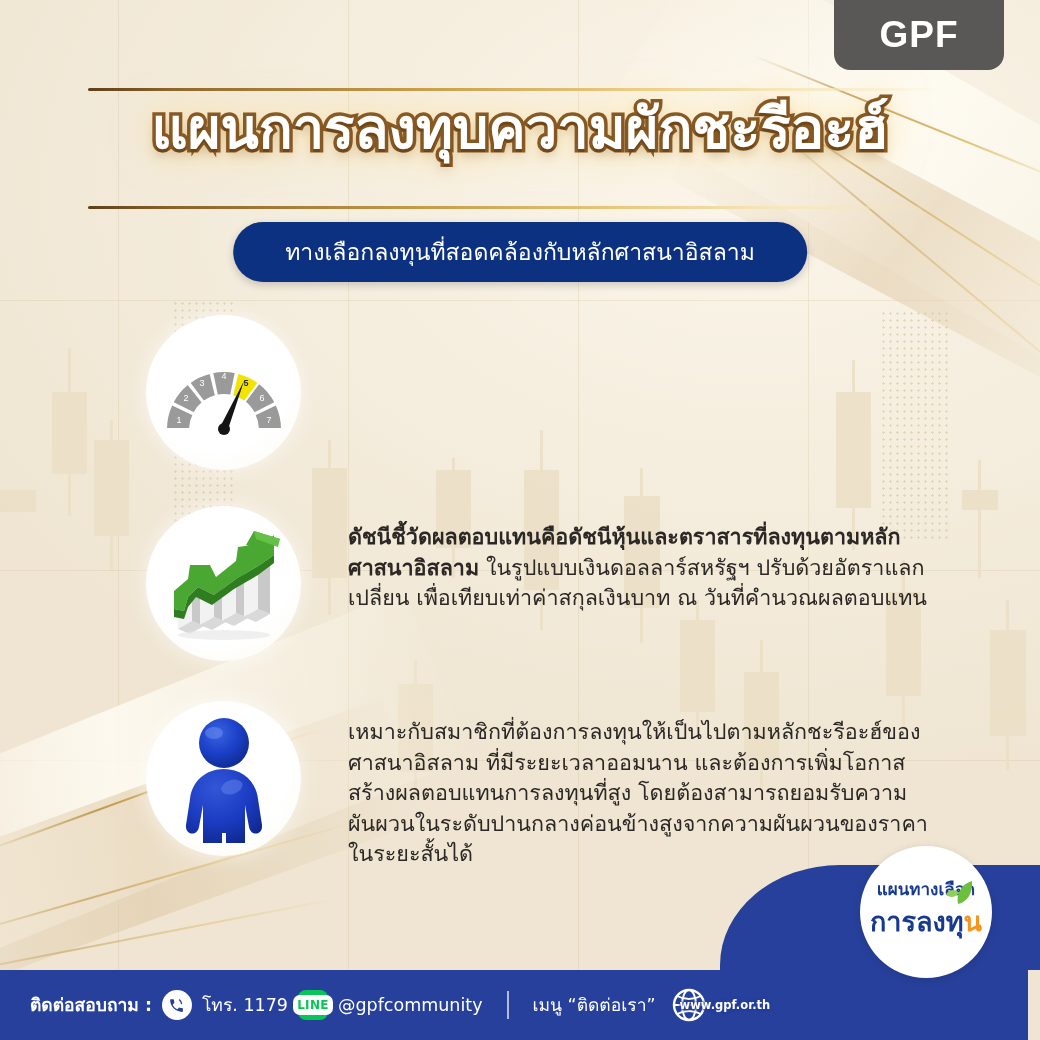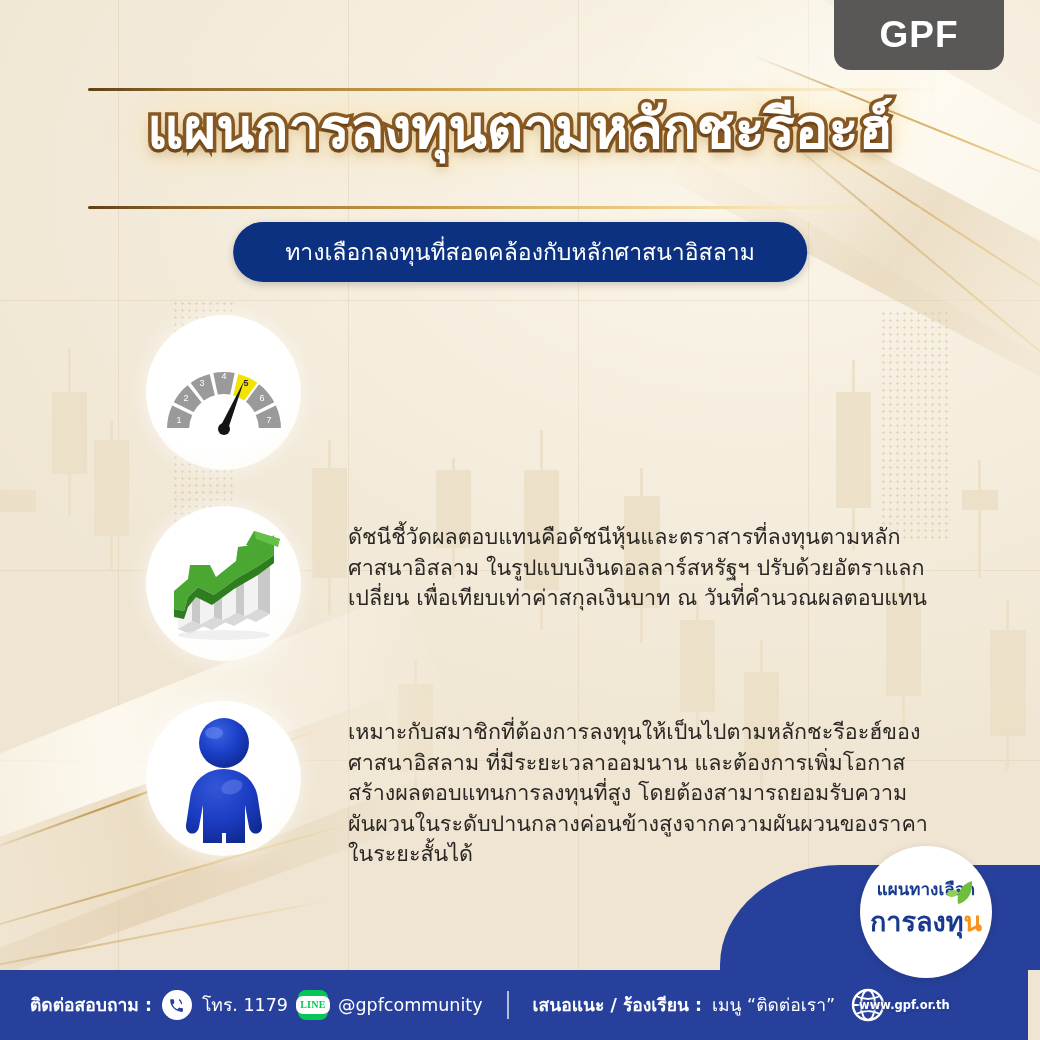--- a/index.html
+++ b/index.html
@@ -114,21 +114,21 @@
   }
   .row-text {
     margin-left:47px;
     padding-top:16px;
     font-family:"DejaVu Sans", sans-serif;
     color:#2a2724;
     font-size:21.5px;
     line-height:1.42;
     max-width:600px;
   }
-  .row-text .strong { font-weight:normal; }
+  .row-text .strong { font-weight:bold; }
   .row-text .lead { font-weight:bold; font-size:23.5px; display:block; margin-bottom:3px; }
   .row-text .sub { font-size:22px; display:block; }
   .row-text p { margin:0; }
 
   .row-1 { margin-bottom:36px; }
   .row-2 { margin-bottom:40px; }
 
   
   .footer {
     position:absolute; left:0; right:12px; bottom:0; height:70px;
@@ -151,21 +151,21 @@
     background:#fff; color:#27409b;
     display:flex; align-items:center; justify-content:center;
     font-size:17px;
   }
   .chip.line {
     border-radius:8px; background:#06c755; color:#fff;
     font-size:9px; font-weight:bold; letter-spacing:.3px;
   }
   .chip.line .linebubble {
     background:#fff; color:#06c755; border-radius:7px;
-    padding:3px 4px; font-size:10px; line-height:1.2;font-family:Liberation Serif, serif;
+    padding:3px 4px; font-size:12px; line-height:1.2;
   }
   .globe {
     position:relative; height:34px;
     display:flex; align-items:center; margin-left:6px;
   }
   .globe-url {
     position:absolute; left:8px; top:50%; transform:translateY(-50%);
     font-size:11.5px; font-weight:bold; color:#fff;
     text-shadow:0 0 3px #27409b, 0 0 3px #27409b, 1px 1px 2px #27409b;
     white-space:nowrap;
@@ -278,21 +278,21 @@
   </div>
 </div>
 
 <div class="gpf-badge">
   <span>GPF</span>
 </div>
 
 <div class="header">
   <div class="rule top"></div>
   <div class="title-wrap">
-    <span class="title">แผนการลงทุนตามหลักชะรีอะฮ์</span>
+    <span class="title">แผนการลงทุบความผักชะรีอะฮ์</span>
   </div>
   <div class="rule bot"></div>
 
   <div class="subtitle-pill">
     <span>ทางเลือกลงทุนที่สอดคล้องกับหลักศาสนาอิสลาม</span>
   </div>
 </div>
 
 <div class="content">
 
@@ -432,21 +432,20 @@
       </svg>
     </span>
     <span class="f-text">โทร. 1179</span>
     <span class="chip line">
       <span class="linebubble">LINE</span>
     </span>
     <span class="f-text">@gpfcommunity</span>
 
     <span class="f-divider"></span>
 
-    <span class="f-label">เสนอแนะ / ร้องเรียน :</span>
     <span class="f-text">เมนู “ติดต่อเรา”</span>
 
     <span class="globe">
       <svg width="34" height="34" viewBox="0 0 34 34">
         <circle cx="17" cy="17" r="15" fill="none" stroke="#fff" stroke-width="2.4"></circle>
         <ellipse cx="17" cy="17" rx="7" ry="15" fill="none" stroke="#fff" stroke-width="2"></ellipse>
         <line x1="2" y1="17" x2="32" y2="17" stroke="#fff" stroke-width="2"></line>
         <path d="M5 8 Q17 14 29 8" fill="none" stroke="#fff" stroke-width="1.8"></path>
         <path d="M5 26 Q17 20 29 26" fill="none" stroke="#fff" stroke-width="1.8"></path>
       </svg>

